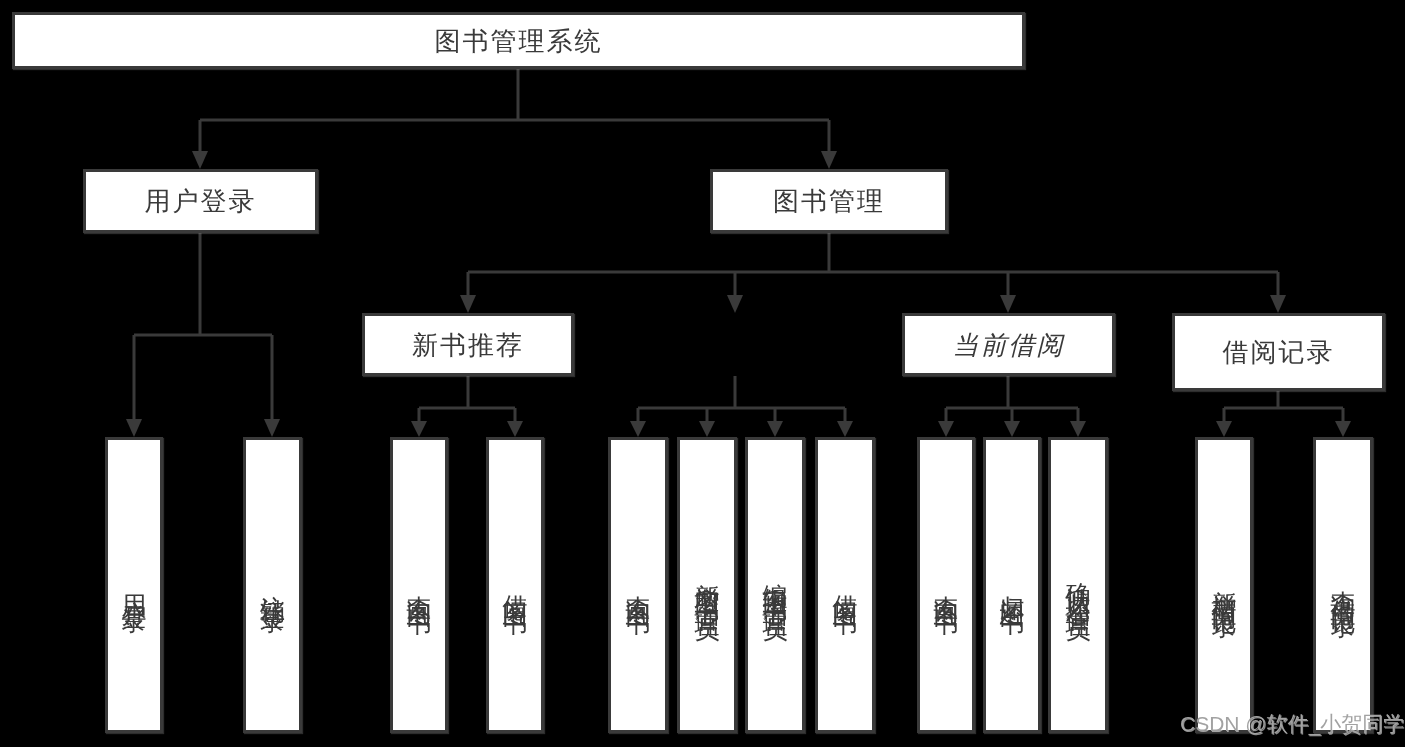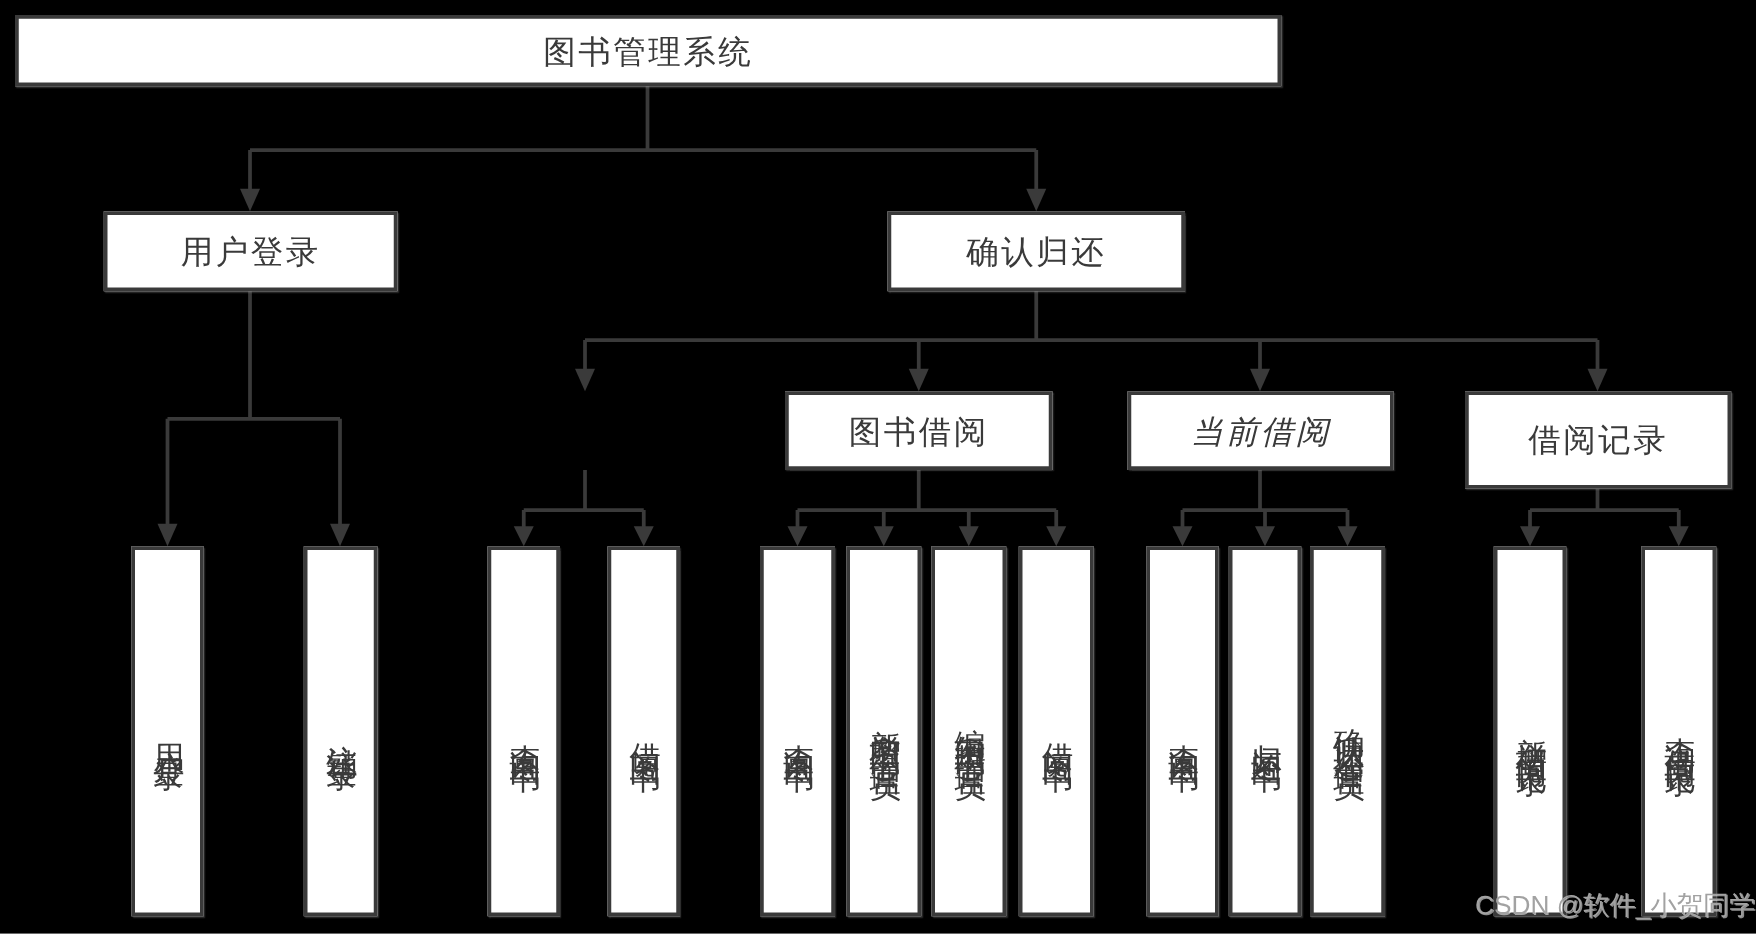--- a/index.html
+++ b/index.html
@@ -126,25 +126,25 @@
   </svg>
 
   <div class="node" style="left:12px; top:12px; width:1013px; height:57px;">
     <span class="hlabel">图书管理系统</span>
   </div>
 
   <div class="node" style="left:83px; top:169px; width:235px; height:64px;">
     <span class="hlabel">用户登录</span>
   </div>
   <div class="node" style="left:710px; top:169px; width:238px; height:64px;">
-    <span class="hlabel">确认归还</span>
+    <span class="hlabel">图书管理</span>
   </div>
 
-  <div class="node" style="left:628px; top:313px; width:214px; height:63px;">
-    <span class="hlabel">图书借阅</span>
+  <div class="node" style="left:362px; top:313px; width:212px; height:63px;">
+    <span class="hlabel">新书推荐</span>
   </div>
   <div class="node" style="left:902px; top:313px; width:213px; height:63px;font-style:italic;">
     <span class="hlabel">当前借阅</span>
   </div>
   <div class="node" style="left:1172px; top:313px; width:213px; height:78px;">
     <span class="hlabel">借阅记录</span>
   </div>
 
   <div class="node" style="left:105px; top:437px; width:58px; height:296px;">
     <span class="vlabel">用户登录</span>

